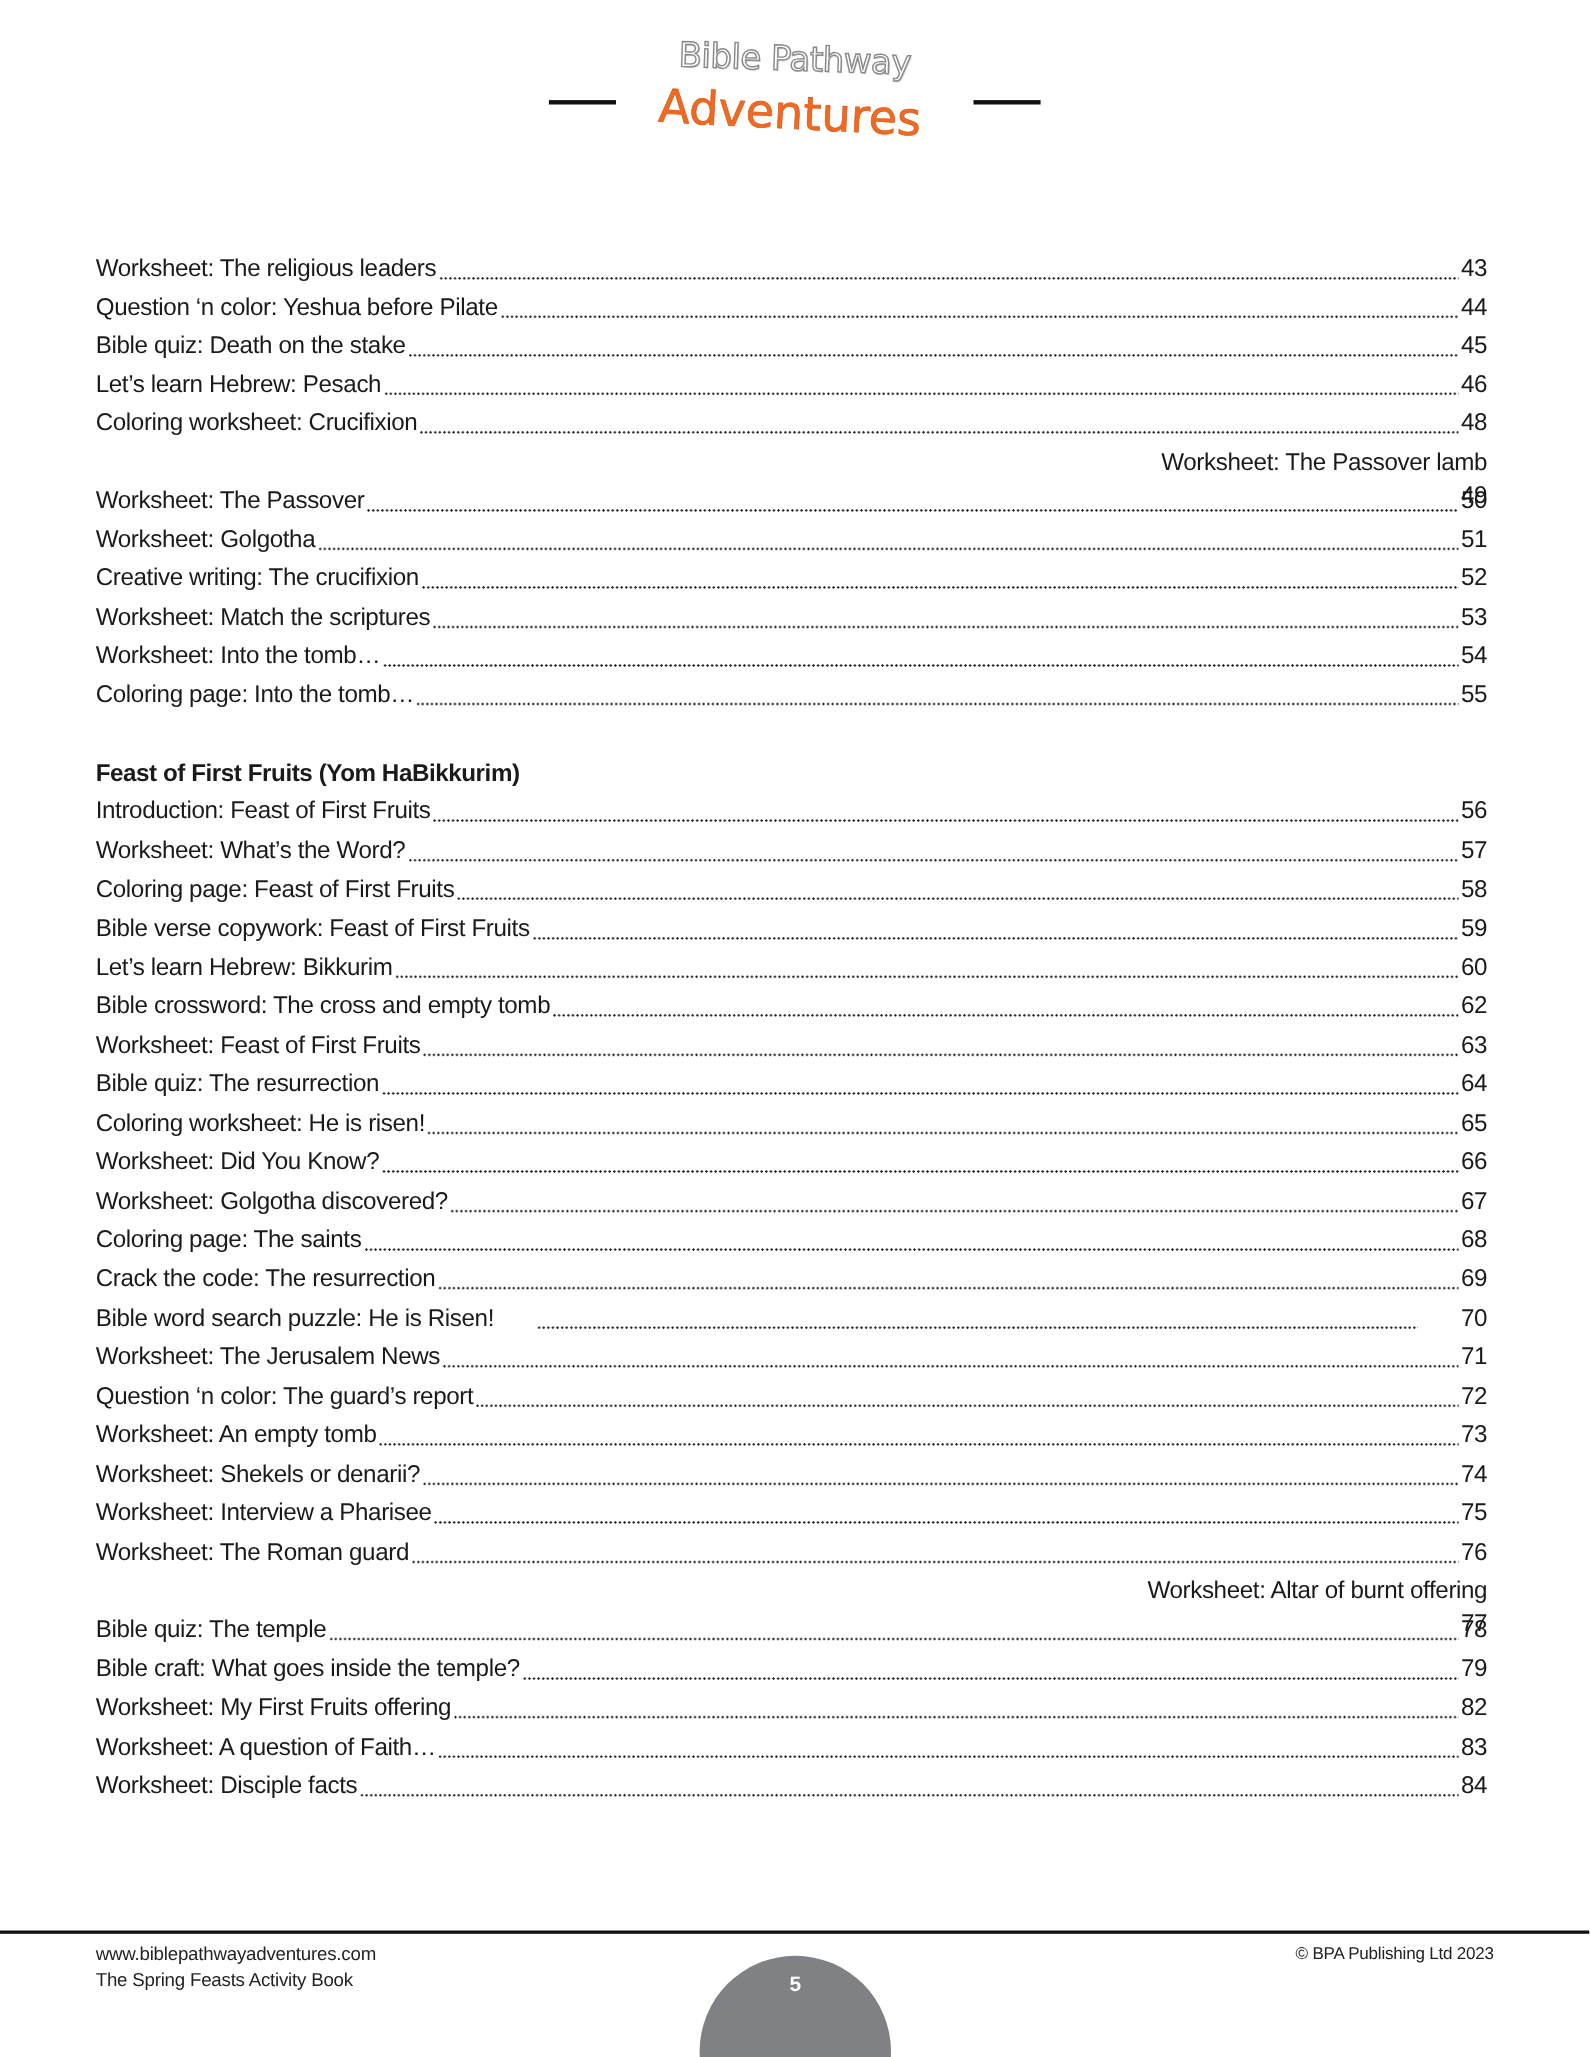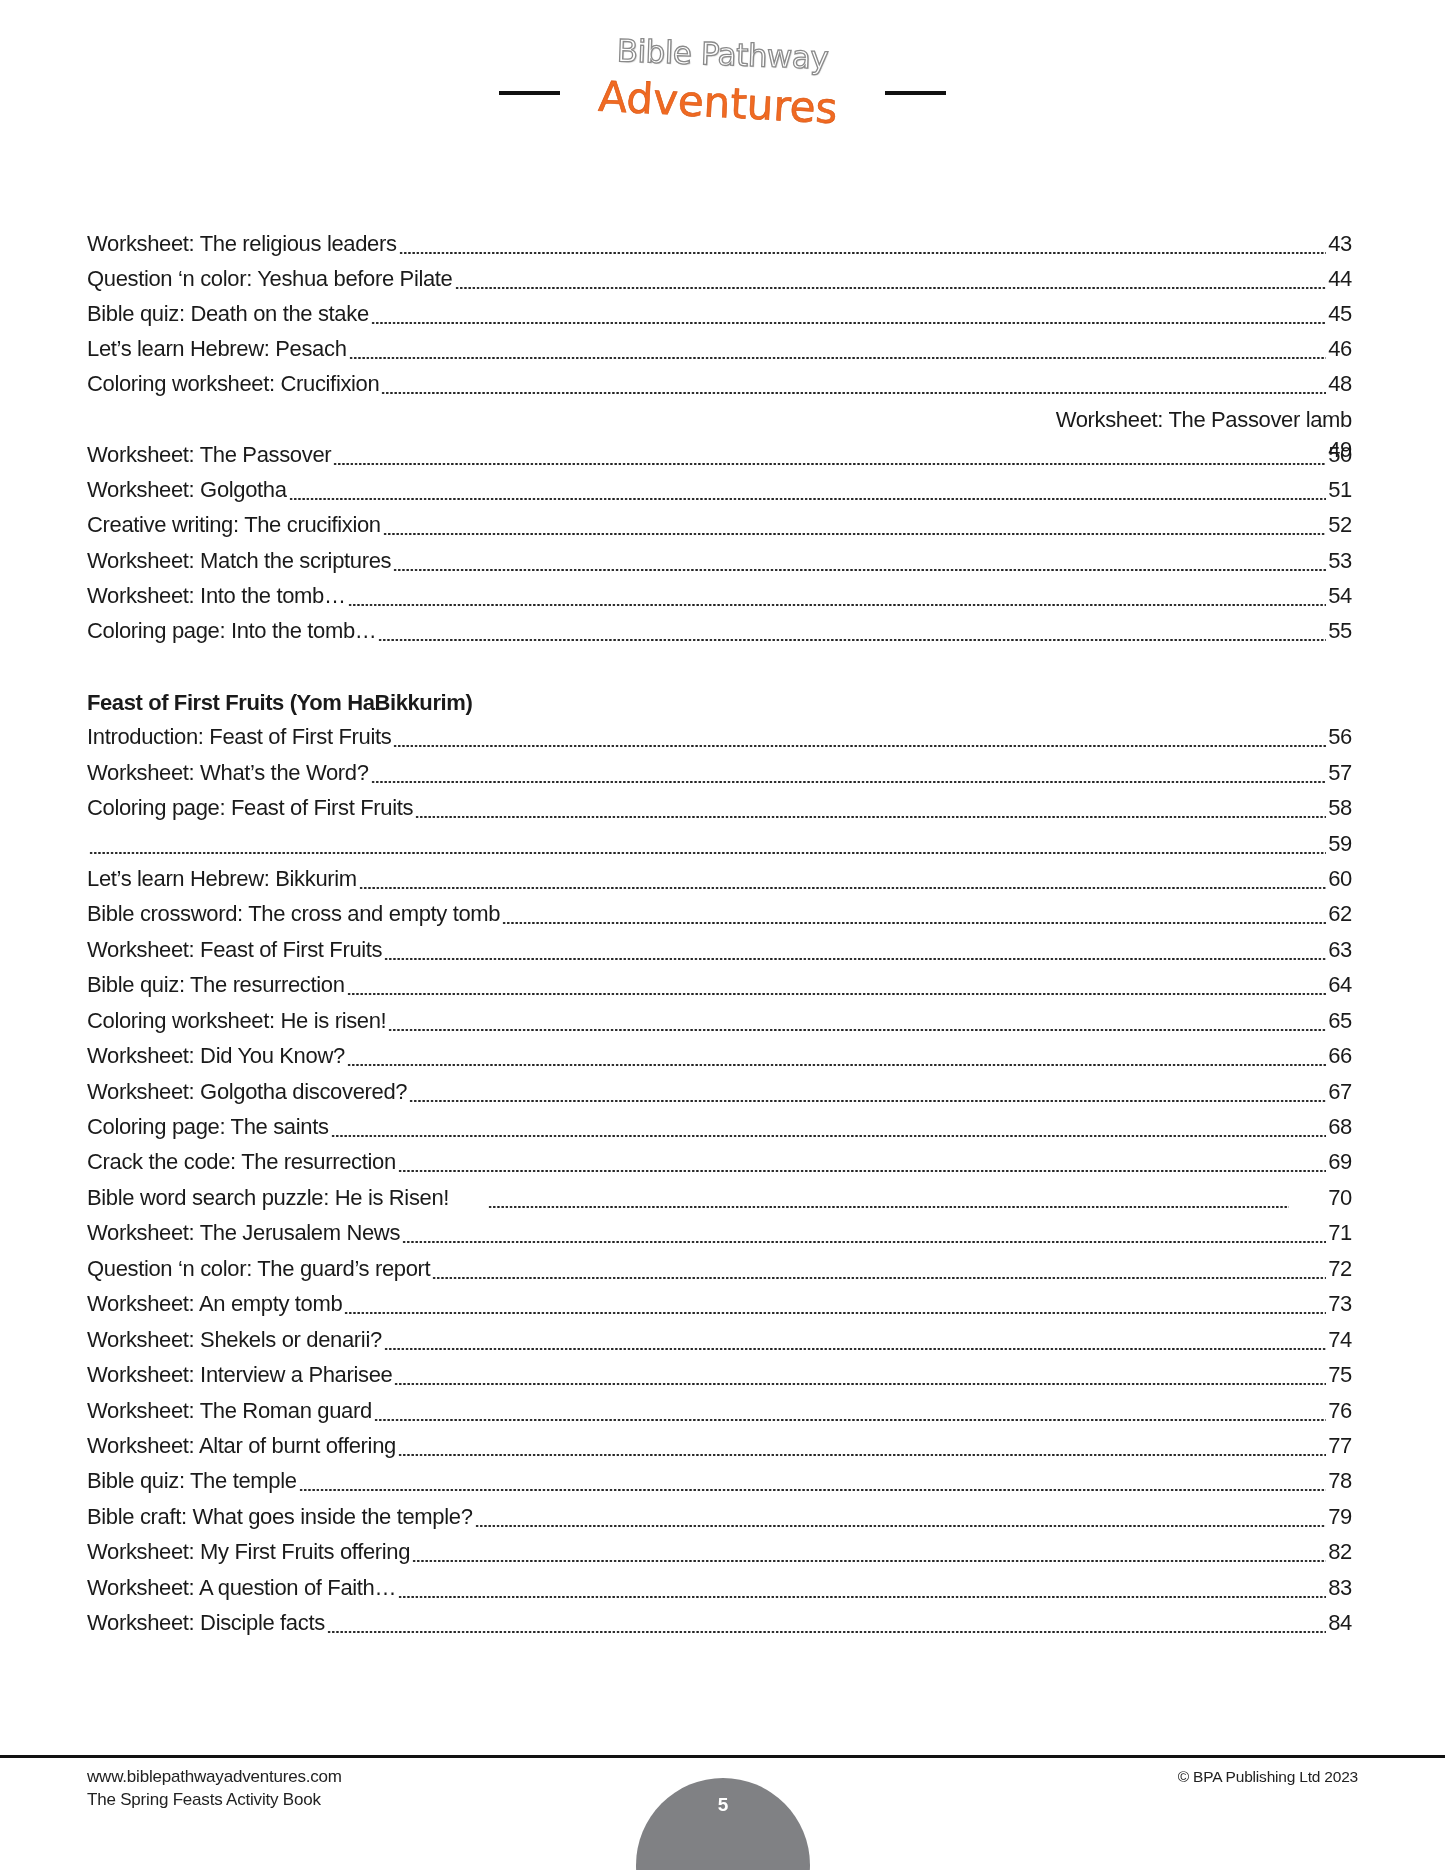--- a/index.html
+++ b/index.html
@@ -154,20 +154,21 @@
         <span class="toc-title">Worksheet: What’s the Word?</span>
         <span class="toc-dots"></span>
         <span class="toc-page">57</span>
       </div>
       <div class="toc-row" style="top: 793.08px;">
         <span class="toc-title">Coloring page: Feast of First Fruits</span>
         <span class="toc-dots"></span>
         <span class="toc-page">58</span>
       </div>
       <div class="toc-row" style="top: 828.52px;">
+        <span class="toc-title">Bible verse copywork: Feast of First Fruits</span>
         <span class="toc-dots"></span>
         <span class="toc-page">59</span>
       </div>
       <div class="toc-row" style="top: 863.96px;">
         <span class="toc-title">Let’s learn Hebrew: Bikkurim</span>
         <span class="toc-dots"></span>
         <span class="toc-page">60</span>
       </div>
       <div class="toc-row" style="top: 899.4px;">
         <span class="toc-title">Bible crossword: The cross and empty tomb </span>
@@ -237,21 +238,21 @@
       <div class="toc-row" style="top: 1360.12px;">
         <span class="toc-title">Worksheet: Interview a Pharisee</span>
         <span class="toc-dots"></span>
         <span class="toc-page">75</span>
       </div>
       <div class="toc-row" style="top: 1395.56px;">
         <span class="toc-title">Worksheet: The Roman guard </span>
         <span class="toc-dots"></span>
         <span class="toc-page">76</span>
       </div>
-      <div class="toc-row" style="top: 1431px;">
+      <div class="toc-row" style="top: 1431px; flex-direction: column;">
         <span class="toc-title">Worksheet: Altar of burnt offering</span>
         <span class="toc-dots"></span>
         <span class="toc-page">77</span>
       </div>
       <div class="toc-row" style="top: 1466.44px;">
         <span class="toc-title">Bible quiz: The temple</span>
         <span class="toc-dots"></span>
         <span class="toc-page">78</span>
       </div>
       <div class="toc-row" style="top: 1501.88px;">

